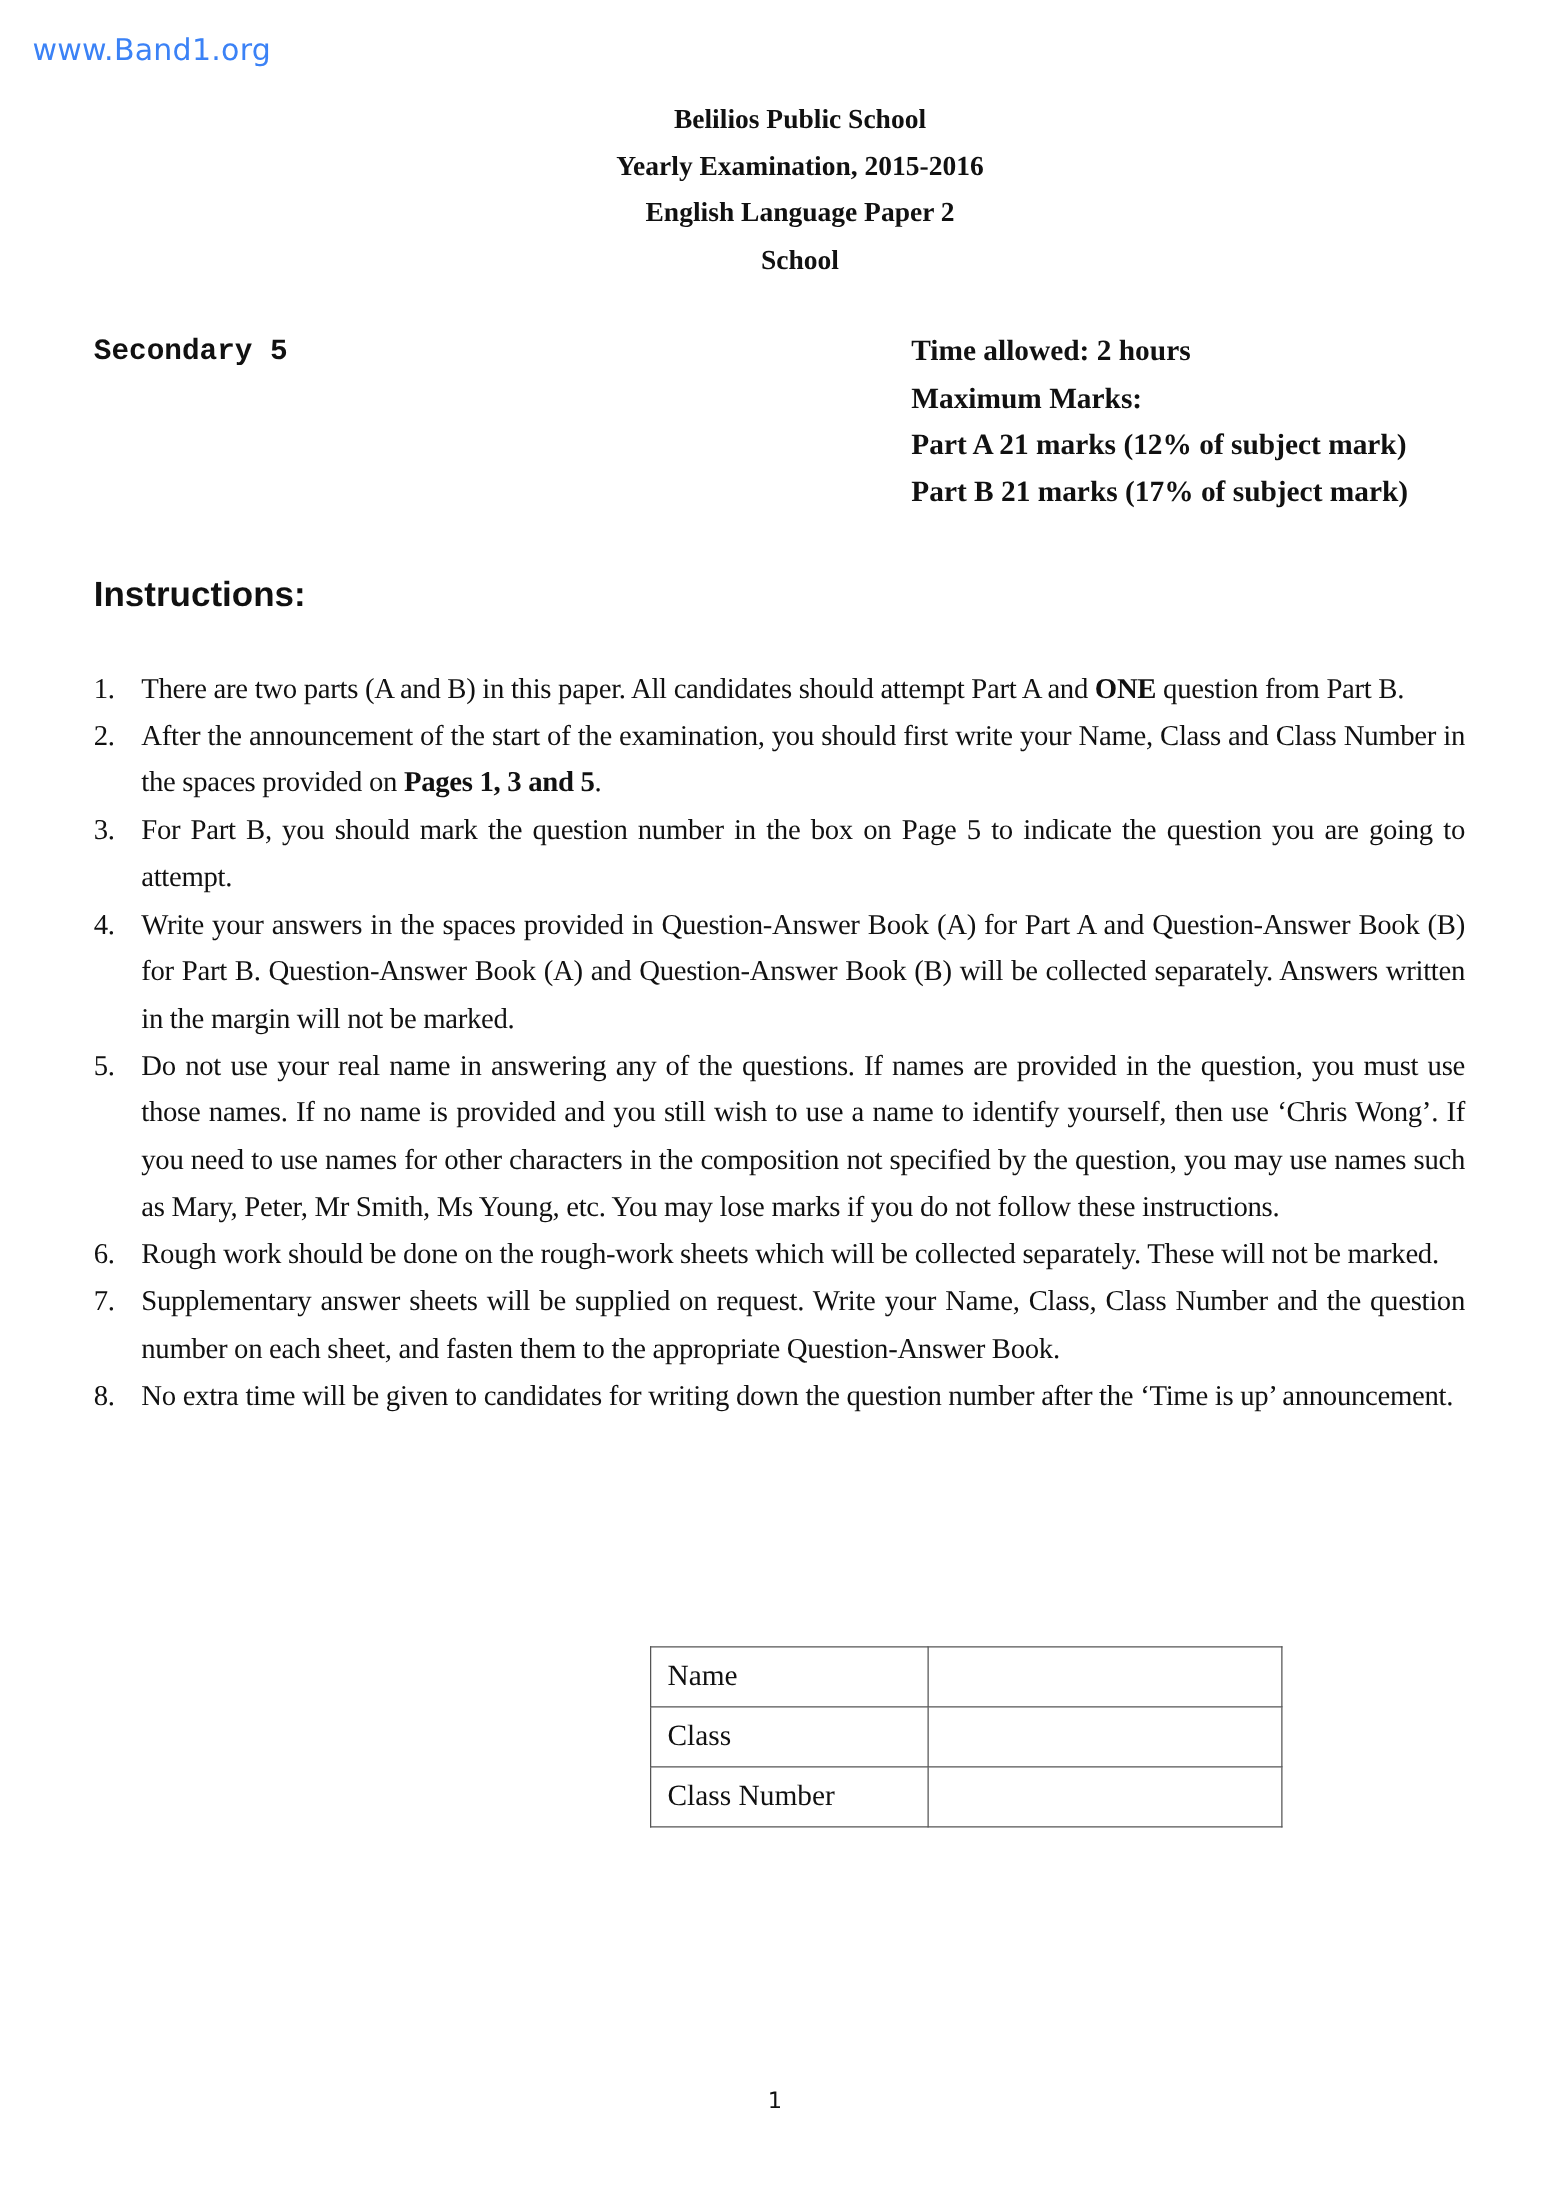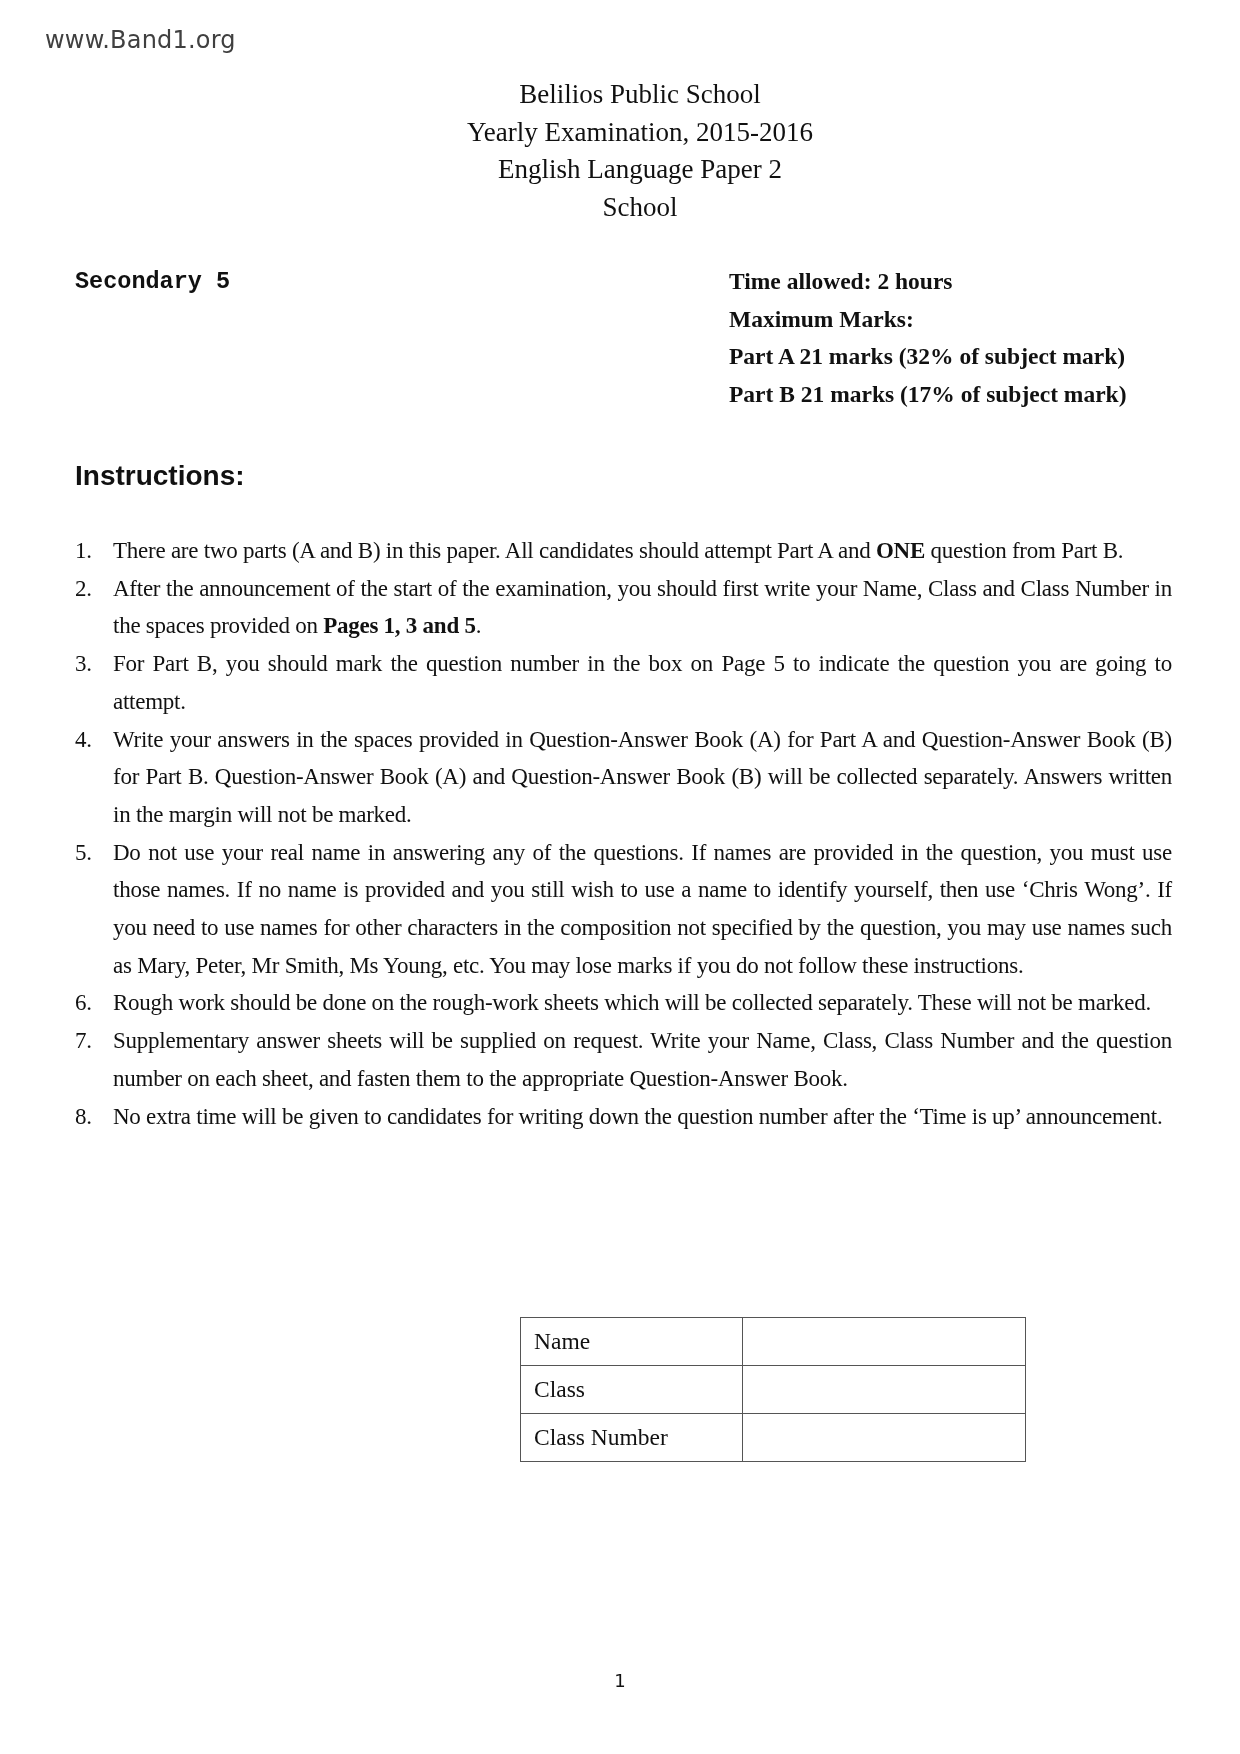--- a/index.html
+++ b/index.html
@@ -1,19 +1,19 @@
 <!DOCTYPE html>
 <html><head>
 <meta charset="utf-8">
 <style>
   html, body { margin: 0; padding: 0; background: #ffffff; }
   body { width: 1240px; height: 1754px; position: relative; overflow: hidden; color: #111; }
-  .watermark { position: absolute; left: 45px; top: 26px; font-family: "DejaVu Sans", sans-serif; font-size: 24px; color: #404040; letter-spacing: 0.2px; }
+  .watermark { position: absolute; left: 26px; top: 26px; font-family: "DejaVu Sans", sans-serif; font-size: 24px; color: #3b82f6; letter-spacing: 0.2px; }
   .title-block { position: absolute; left: 0; top: 76px; width: 1240px; text-align: center; }
-  .title-block div { font-family: "Liberation Serif", serif; font-weight: normal; font-size: 27px; line-height: 37.5px; margin-left: 40px; }
+  .title-block div { font-family: "Liberation Serif", serif; font-weight: bold; font-size: 22px; line-height: 37.5px; margin-left: 40px; }
   .level { position: absolute; left: 75px; top: 268px; font-family: Liberation Mono, monospace; font-weight: bold; font-size: 23.5px; }
   .meta { position: absolute; left: 729px; top: 268px; font-family: "Liberation Serif", serif; font-weight: bold; font-size: 23.5px; }
   .meta div { height: 37.5px; line-height: 26px; white-space: nowrap; }
   .instr-heading { position: absolute; left: 75px; top: 460px; font-family: Liberation Sans, sans-serif; font-weight: bold; font-size: 28px; }
   .instr-list { position: absolute; left: 75px; top: 532px; width: 1097px; margin: 0; padding: 0; list-style: none; }
   .instr-item { position: relative; padding-left: 38px; font-family: "Liberation Serif", serif; font-size: 23px; line-height: 37.7px; text-align: justify; letter-spacing: -0.25px; }
   .instr-num { position: absolute; left: 0; top: 0; }
   .instr-item b { font-weight: bold; }
   .id-table { position: absolute; left: 520px; top: 1317px; border-collapse: collapse; }
   .id-table td { border: 1.5px solid #555; height: 47px; padding: 0 0 0 13px; font-family: "Liberation Serif", serif; font-weight: normal; font-size: 23.5px; vertical-align: middle; }
@@ -31,21 +31,21 @@
   <div>Yearly Examination, 2015-2016</div>
   <div>English Language Paper 2</div>
   <div>School</div>
 </div>
 
 <div class="level">Secondary 5</div>
 
 <div class="meta">
   <div>Time allowed: 2 hours</div>
   <div>Maximum Marks:</div>
-  <div>Part A 21 marks (32% of subject mark)</div>
+  <div>Part A 21 marks (12% of subject mark)</div>
   <div>Part B 21 marks (17% of subject mark)</div>
 </div>
 
 <div class="instr-heading">Instructions:</div>
 
 <ol class="instr-list">
   <li class="instr-item">
     <span class="instr-num">1.</span>
     <span>There are two parts (A and B) in this paper. All candidates should attempt Part A and </span><b>ONE</b><span> question from Part B.</span>
   </li>

